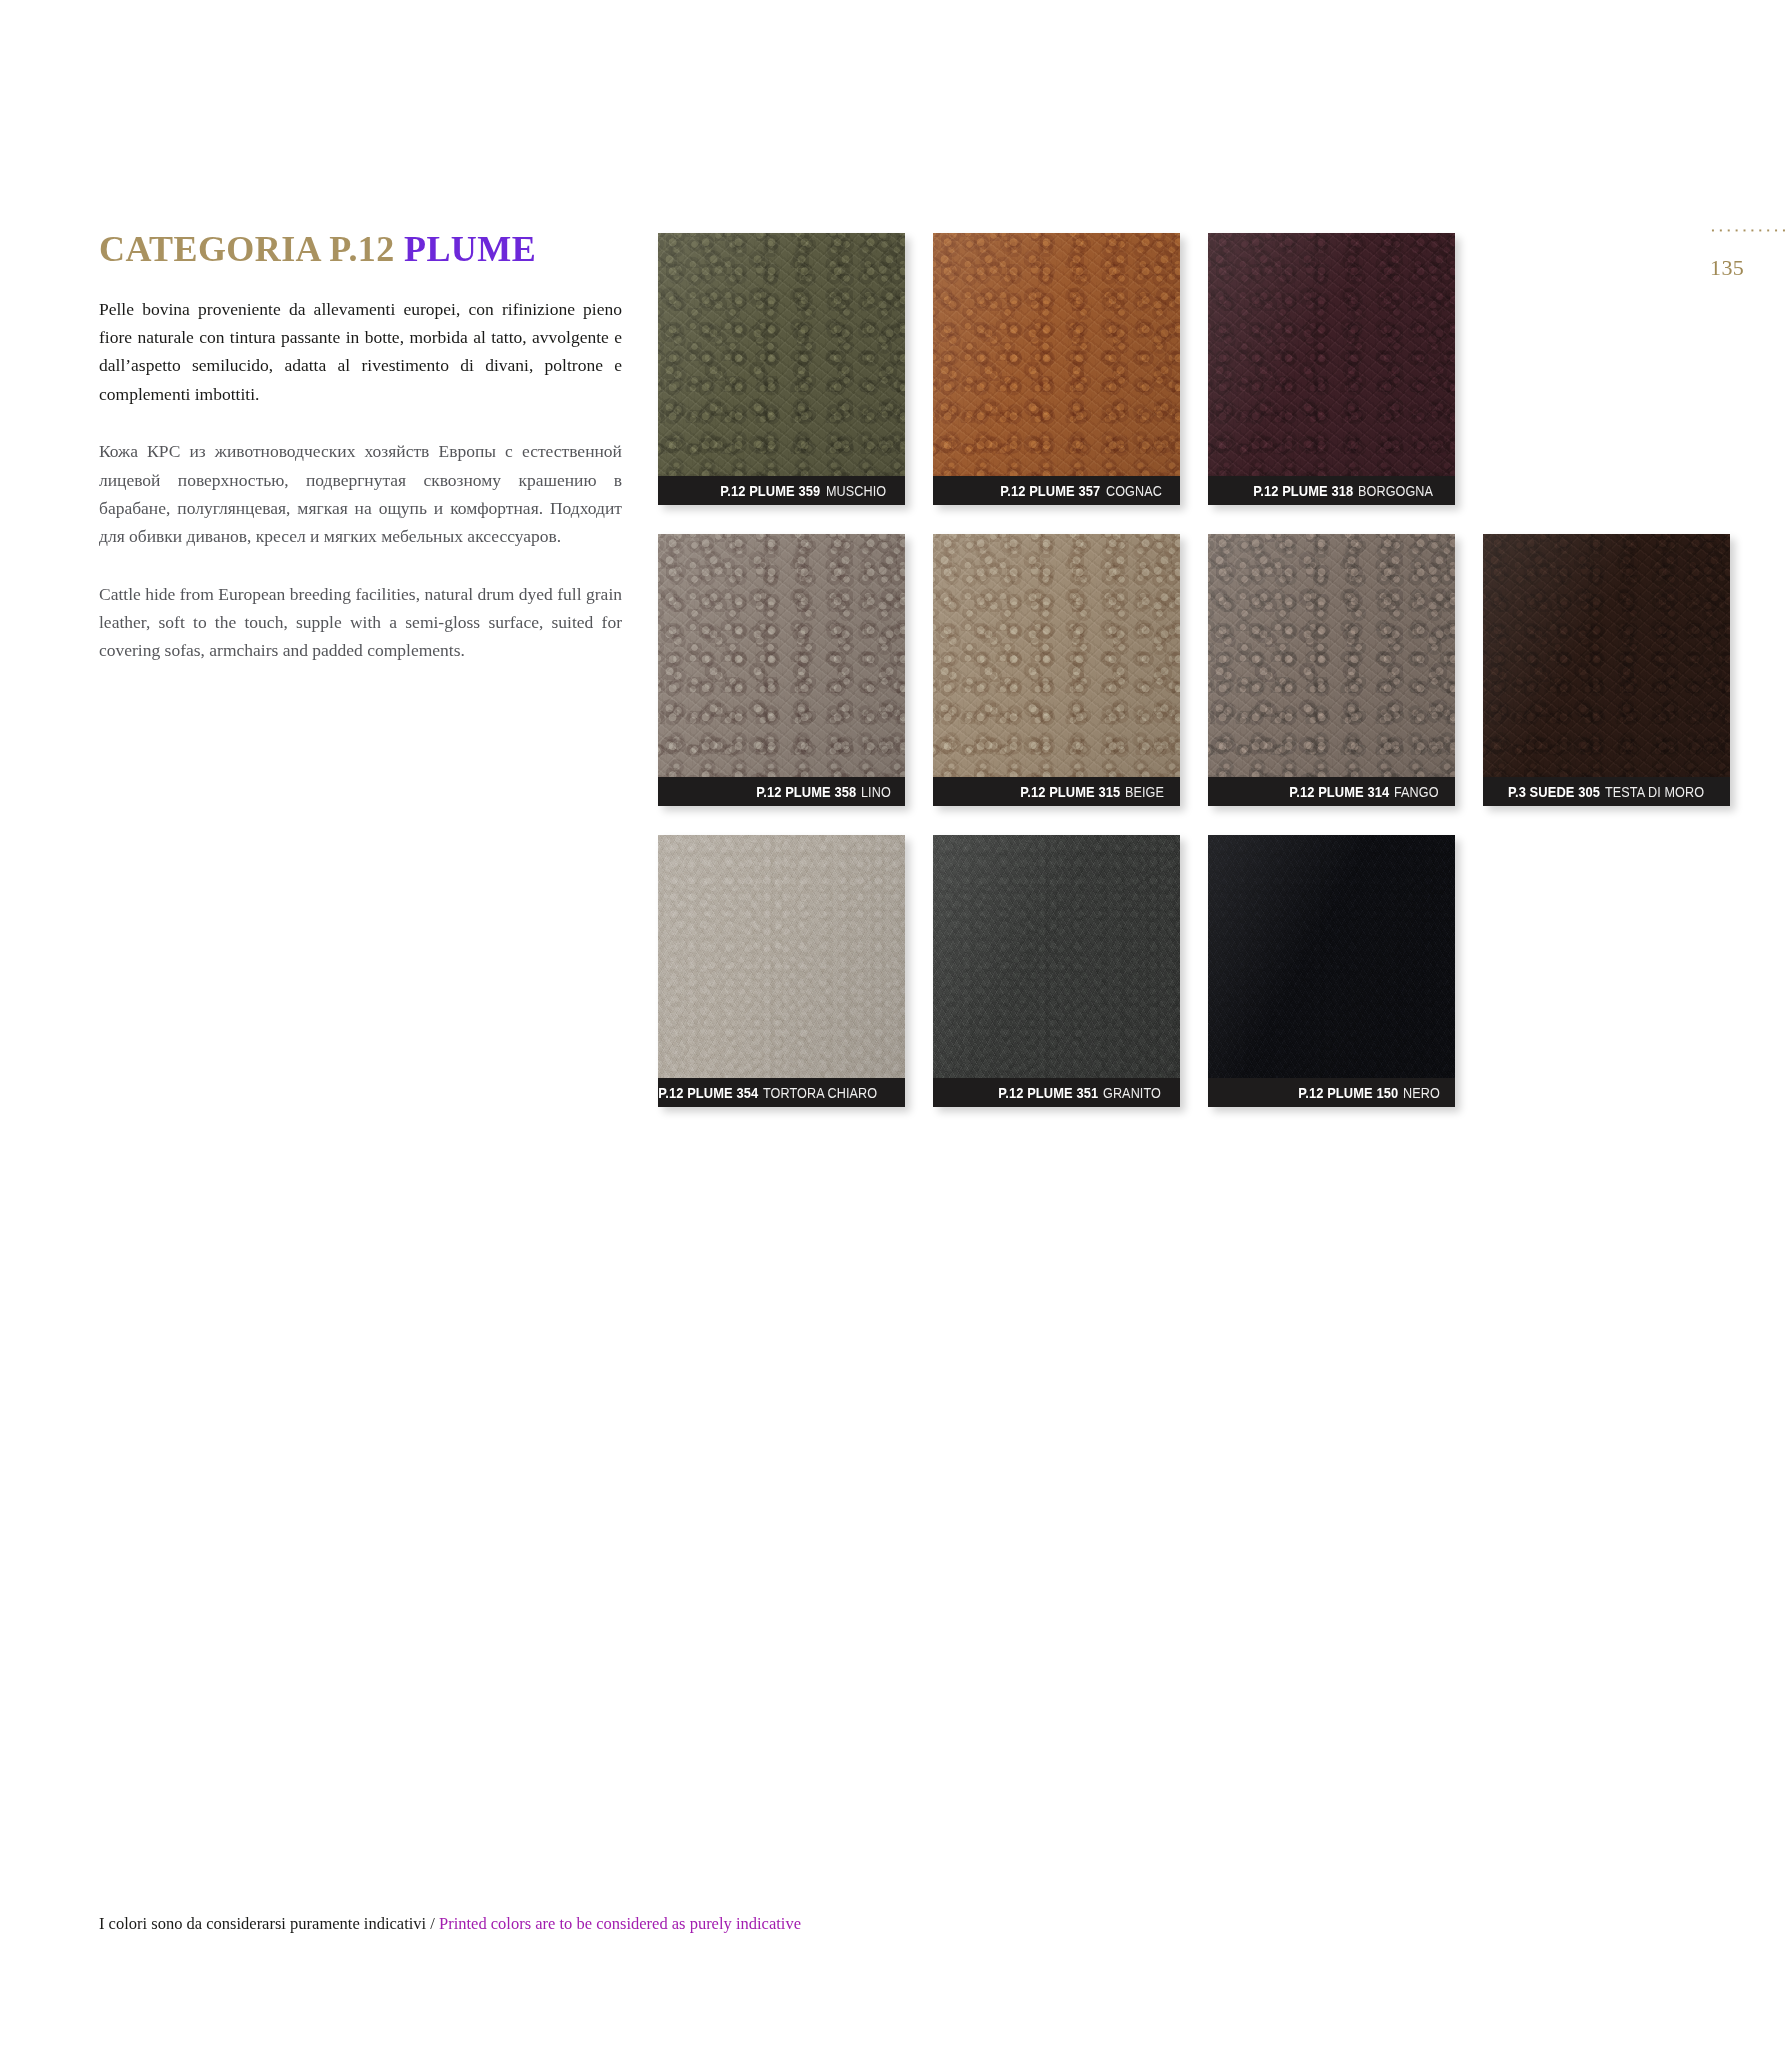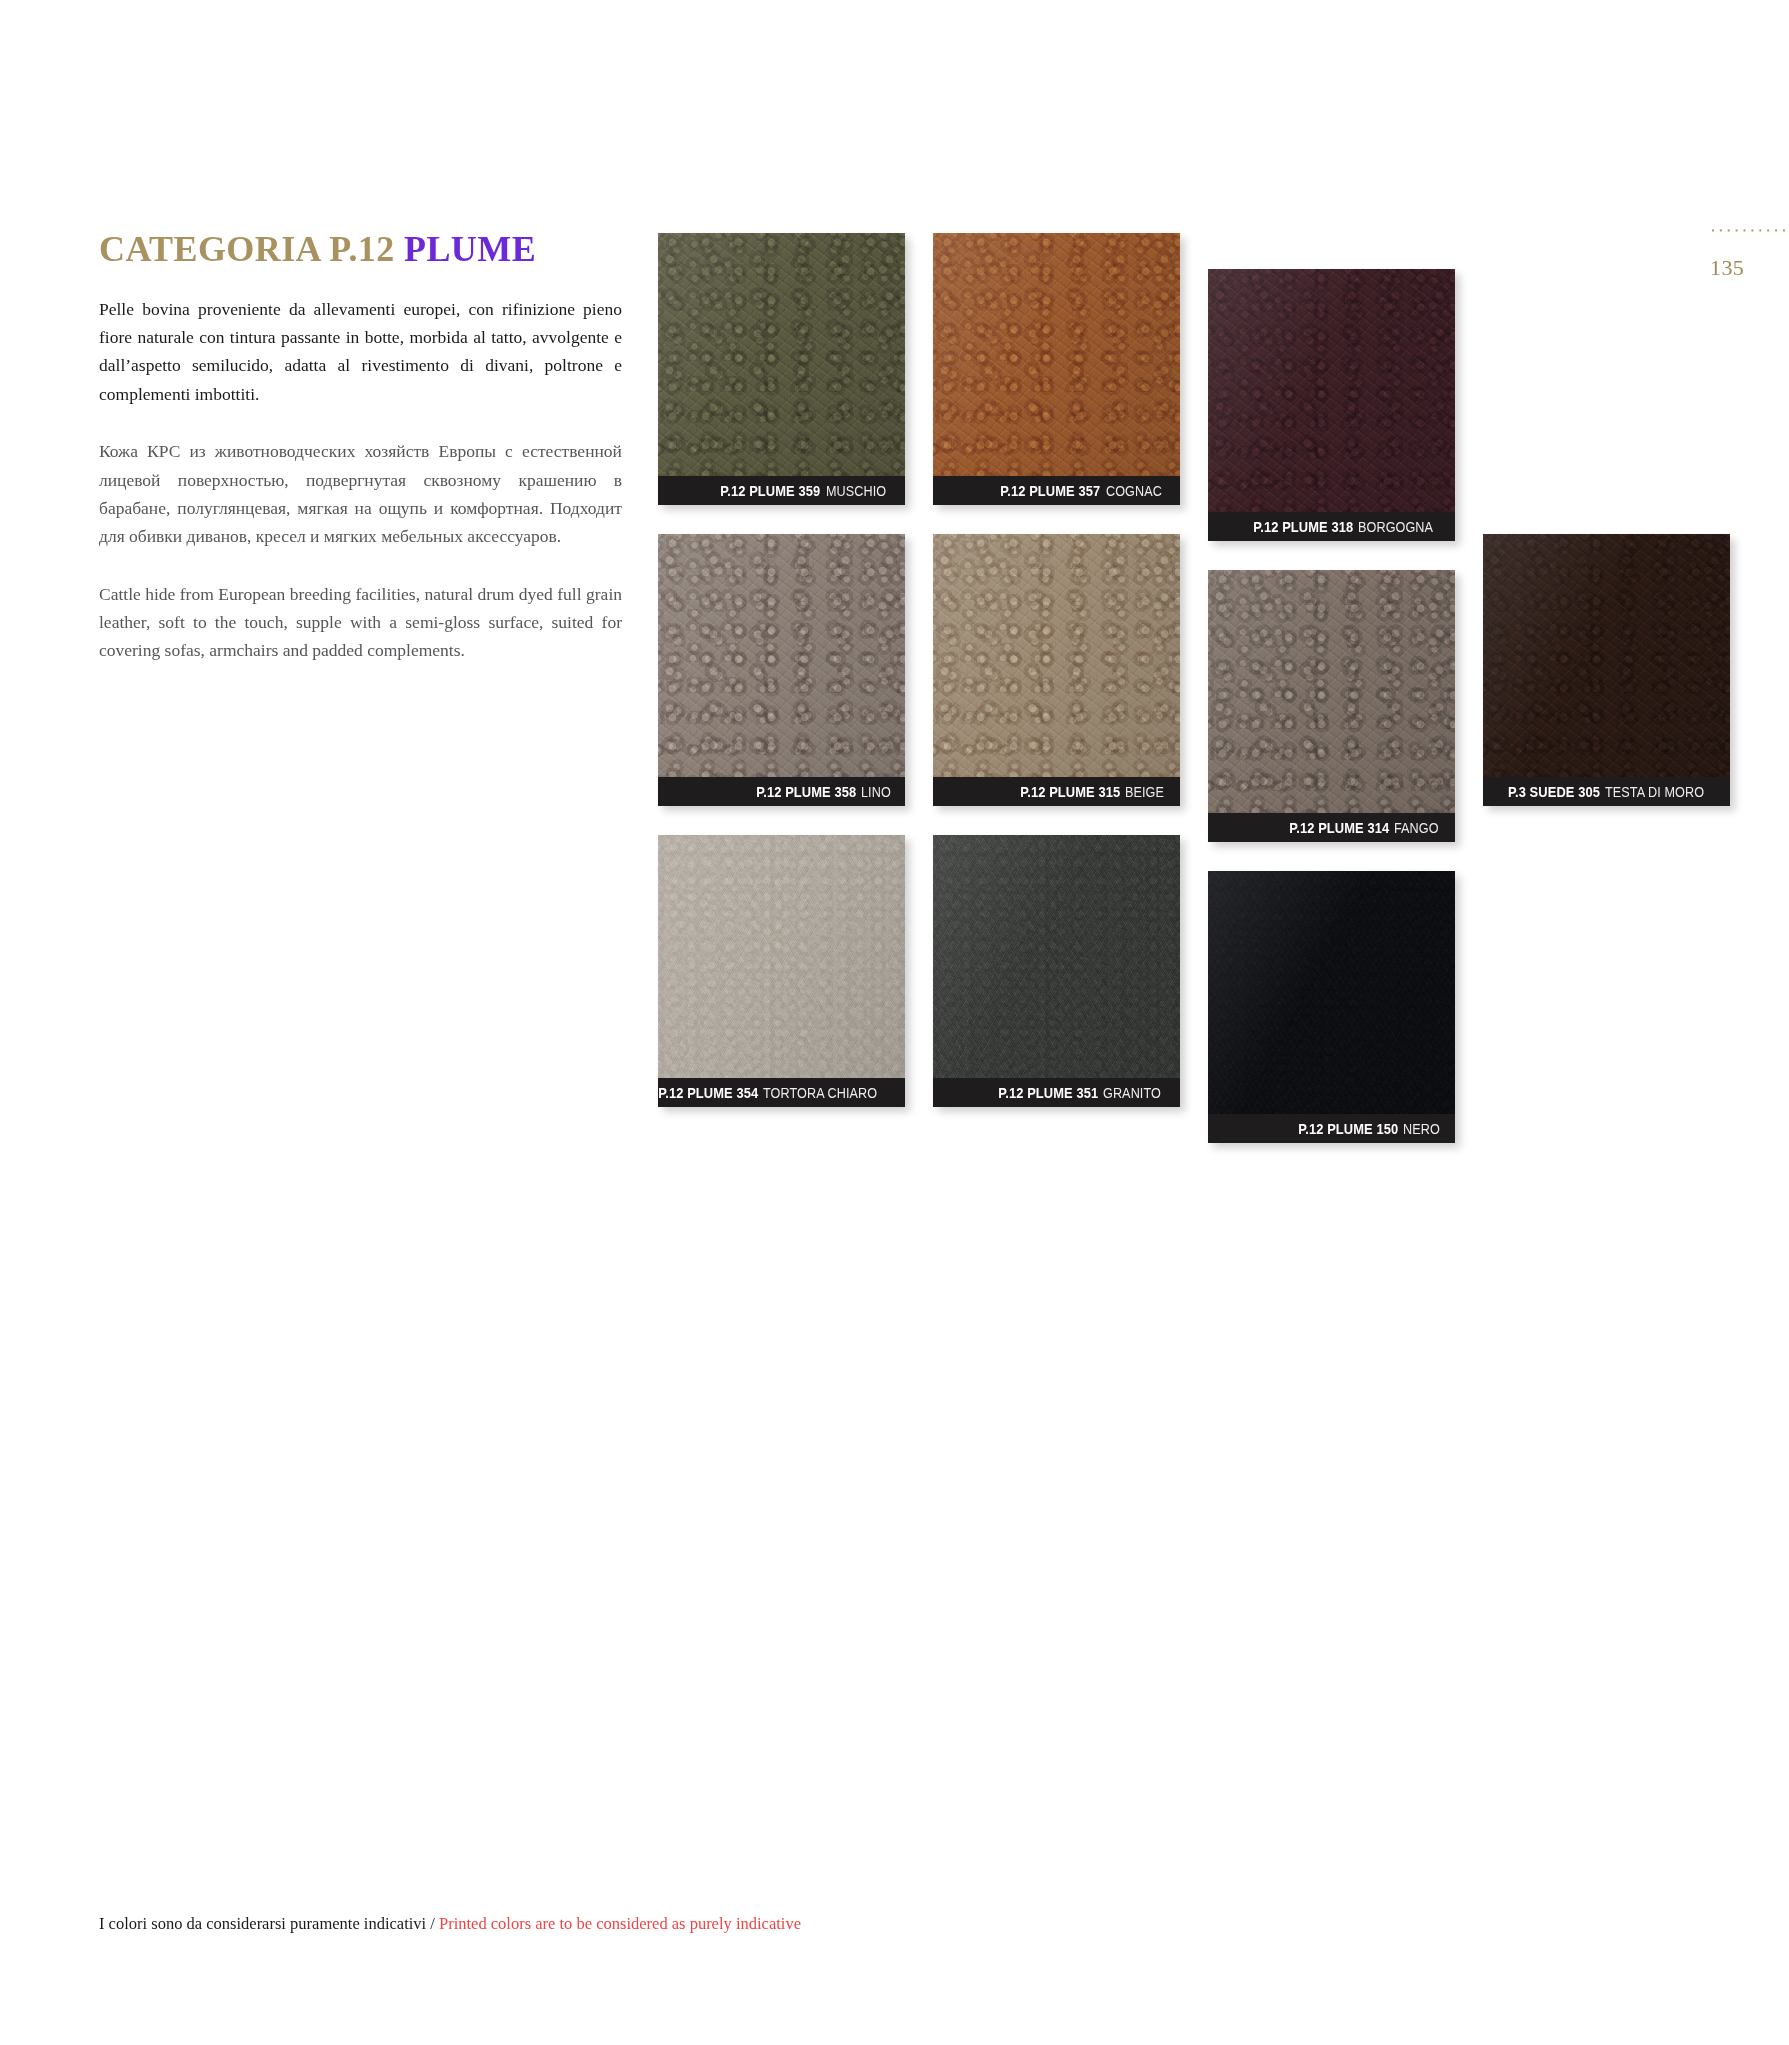--- a/index.html
+++ b/index.html
@@ -61,21 +61,21 @@
   .swatch {
     position: absolute;
     top: 0;
     width: 247px;
     height: 272px;
     box-shadow: 5px 5px 7.9px rgba(0,0,0,0.18);
     overflow: hidden;
   }
   .swatch.c0 { left: 0px; }
   .swatch.c1 { left: 275px; }
-  .swatch.c2 { left: 550px; margin-top: 36px; }
+  .swatch.c2 { left: 550px; }
   .swatch.c3 { left: 825px; }
 
   .swatch-fill {
     position: absolute;
     left: 0; top: 0; right: 0; bottom: 0;
   }
 
   
   .grain {
     position: absolute;
@@ -175,21 +175,21 @@
   .footer {
     position: absolute;
     left: 99px;
     top: 1914px;
     font-family: "Liberation Serif", serif;
     font-size: 16.5px;
     white-space: nowrap;
   }
   .footer .it { color: #1a1a18; }
   .footer .sep { color: #1a1a18; }
-  .footer .en { color: #ef4444; }
+  .footer .en { color: #a21caf; }
 </style>
 </head>
 <body>
 
 <div class="page">
 
   <div class="left-col">
     <h1 class="cat-title"><span>CATEGORIA P.12 </span><span class="strong">PLUME</span></h1>
 
     <p class="body-para it">Pelle bovina proveniente da allevamenti europei, con rifinizione pieno fiore naturale con tintura passante in botte, morbida al tatto, avvolgente e dall’aspetto semilucido, adatta al rivestimento di divani, poltrone e complementi imbottiti.</p>

